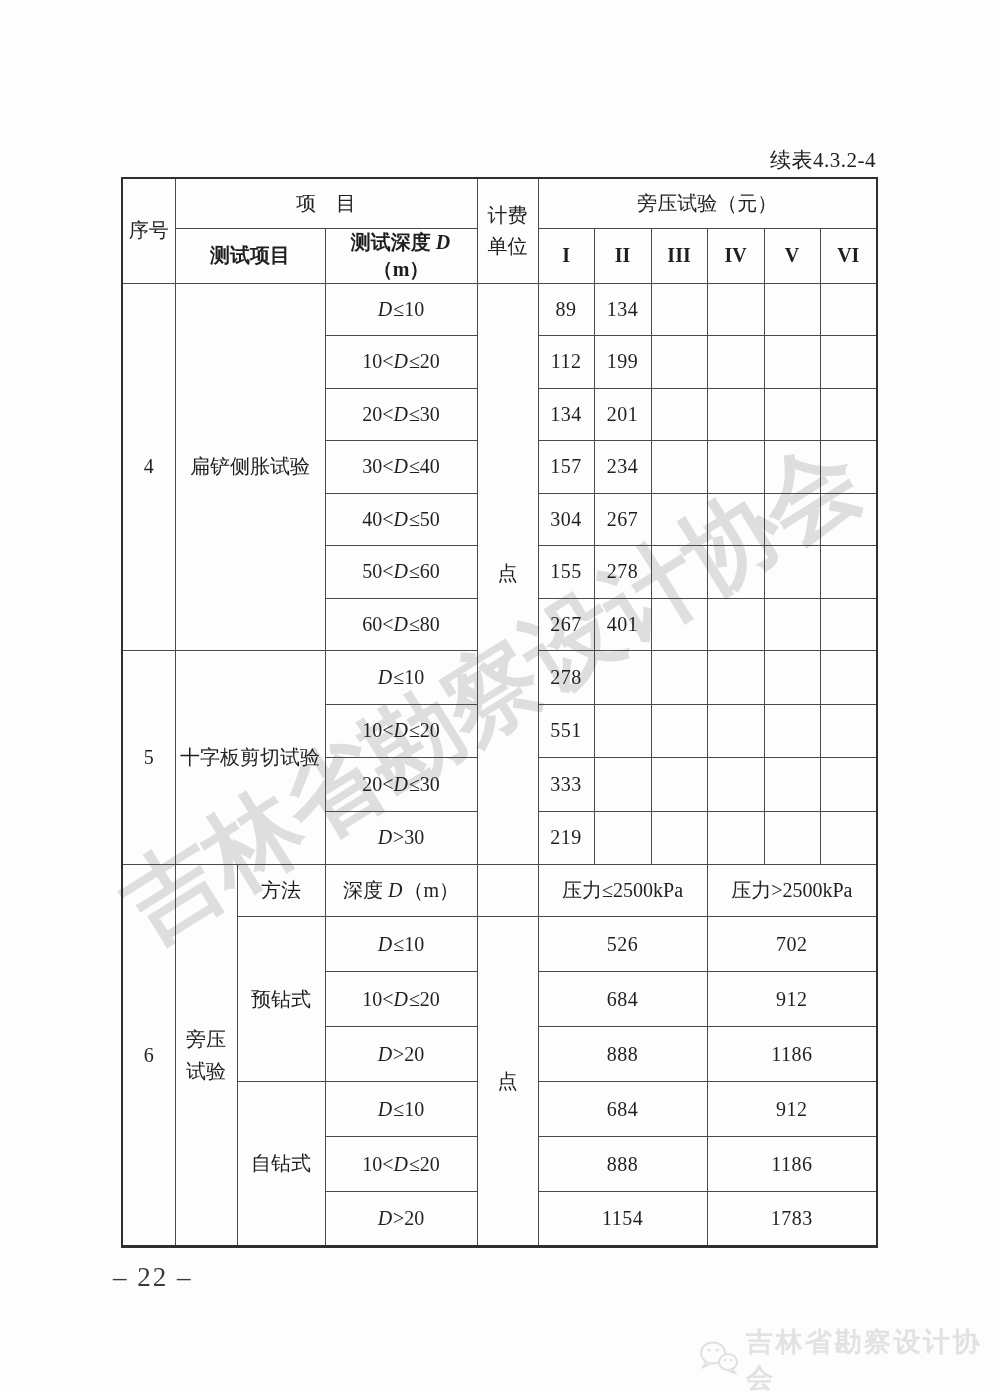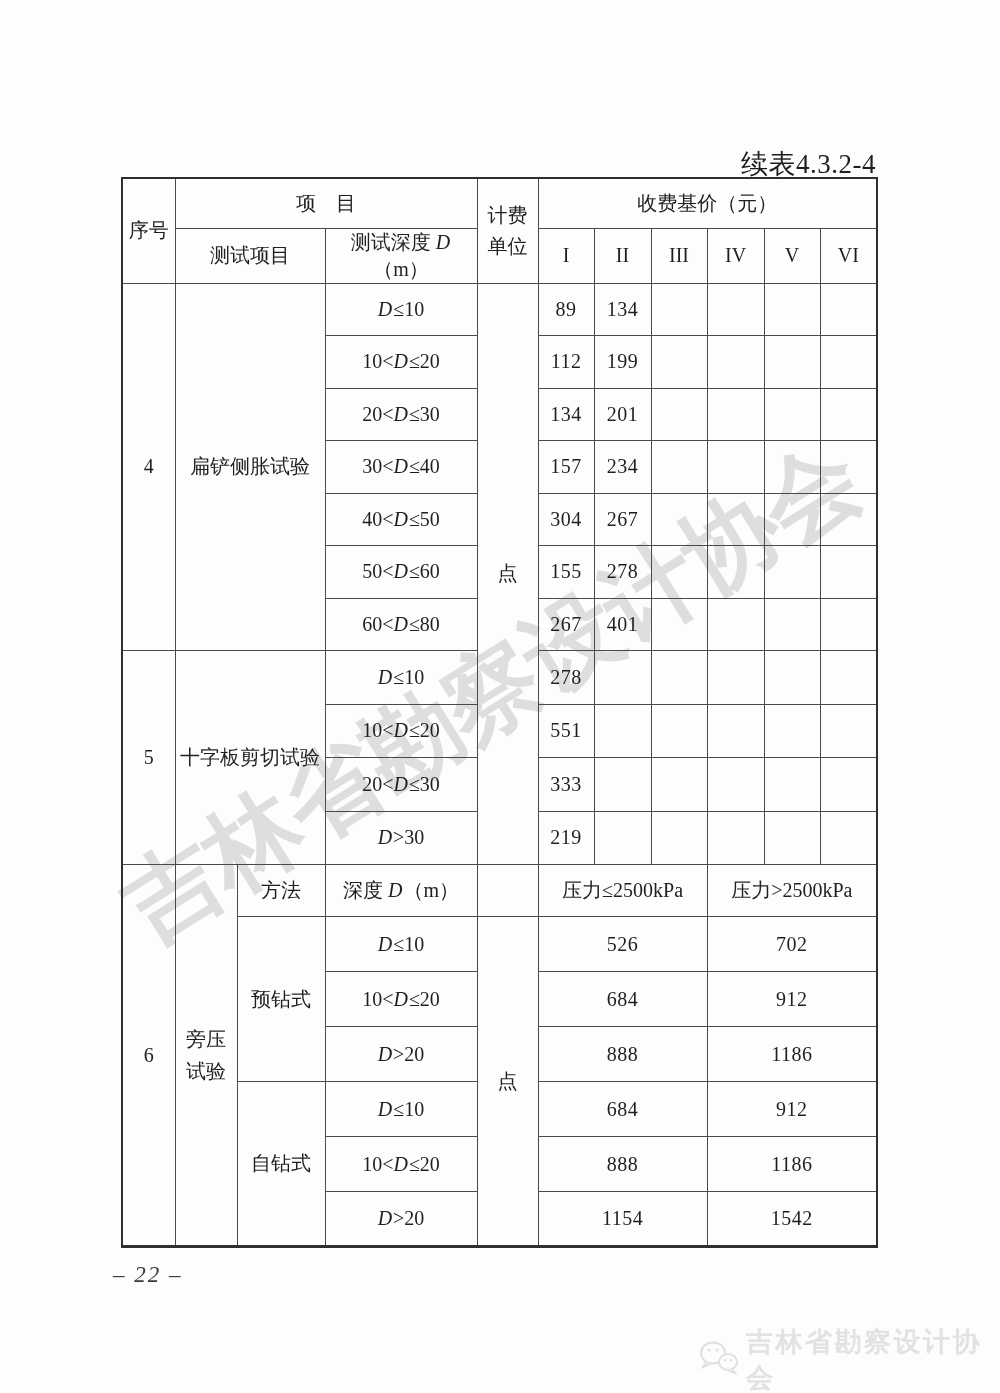--- a/index.html
+++ b/index.html
@@ -9,21 +9,21 @@
     background: #fdfdfd;
     font-family: "Liberation Serif", "DejaVu Serif", serif;
     color: #222;
     overflow: hidden;
   }
 
   .caption {
     position: absolute;
     left: 121px; top: 146px; width: 755px;
     text-align: right;
-    font-size: 27px;
+    font-size: 21px;
     letter-spacing: 0.5px;
     color: #1e1e1e;
     z-index: 2;
   }
 
   table.fee-table {
     position: absolute;
     left: 121px; top: 177px;
     width: 755px;
     border-collapse: collapse;
@@ -36,21 +36,21 @@
     border: 1.5px solid #4a4a4a;
     text-align: center;
     vertical-align: middle;
     font-size: 20px;
     padding: 0 2px;
     color: #1f1f1f;
     background: transparent;
   }
   td i { font-style: italic; padding-right: 1px; }
   .hr1 { height: 50px; }
-  .hr2 { height: 53px; }
+  .hr2 { height: 53px; font-weight: bold; }
   .r4  { height: 52.5px; }
   .r5  { height: 53.5px; }
   .r6h { height: 52px; }
   .r6  { height: 55px; }
   .unit-head { line-height: 1.55; }
   .wrap2 { line-height: 1.6; }
   .num { letter-spacing: 0.5px; }
 
   .watermark {
     position: absolute;
@@ -64,25 +64,24 @@
     transform: rotate(-32deg);
     transform-origin: center center;
     z-index: 1;
     pointer-events: none;
     font-weight: bold;
   }
 
   .page-number {
     position: absolute;
     left: 113px; top: 1262px;
-    font-size: 23px;
+    font-size: 27px;
     letter-spacing: 2px;
     color: #3a3a3a;
     z-index: 2;
-    font-style: italic;
   }
 
   .footer-brand {
     position: absolute;
     left: 698px; top: 1324px;
     display: flex;
     align-items: center;
     gap: 6px;
     z-index: 2;
   }
@@ -113,21 +112,21 @@
     <col style="width:57px">
       <col style="width:56px">
       <col style="width:57px">
   </colgroup>
   <tbody>
 
     <tr class="hr1">
       <td rowspan="2">序号</td>
       <td colspan="3">项　目</td>
       <td rowspan="2" class="unit-head">计费单位</td>
-      <td colspan="6">收费基价（元）</td>
+      <td colspan="6">旁压试验（元）</td>
     </tr>
 
     <tr class="hr2">
       <td colspan="2">测试项目</td>
       <td>测试深度 <i>D</i>（m）</td>
       <td>I</td>
       <td>II</td>
       <td>III</td>
       <td>IV</td>
       <td>V</td>
@@ -273,21 +272,21 @@
       <td colspan="3" class="num">912</td>
     </tr>
     <tr class="r6">
       <td>10&lt;<i>D</i>≤20</td>
       <td colspan="3" class="num">888</td>
       <td colspan="3" class="num">1186</td>
     </tr>
     <tr class="r6">
       <td><i>D</i>&gt;20</td>
       <td colspan="3" class="num">1154</td>
-      <td colspan="3" class="num">1542</td>
+      <td colspan="3" class="num">1783</td>
     </tr>
   </tbody>
 </table>
 
 <div class="page-number">– 22 –</div>
 
 <div class="footer-brand">
   <span>
     <svg width="42" height="36" viewBox="0 0 42 36" fill="none">
       <ellipse cx="15" cy="13" rx="12" ry="10.5" stroke="#e0e0e0" stroke-width="2"></ellipse>

